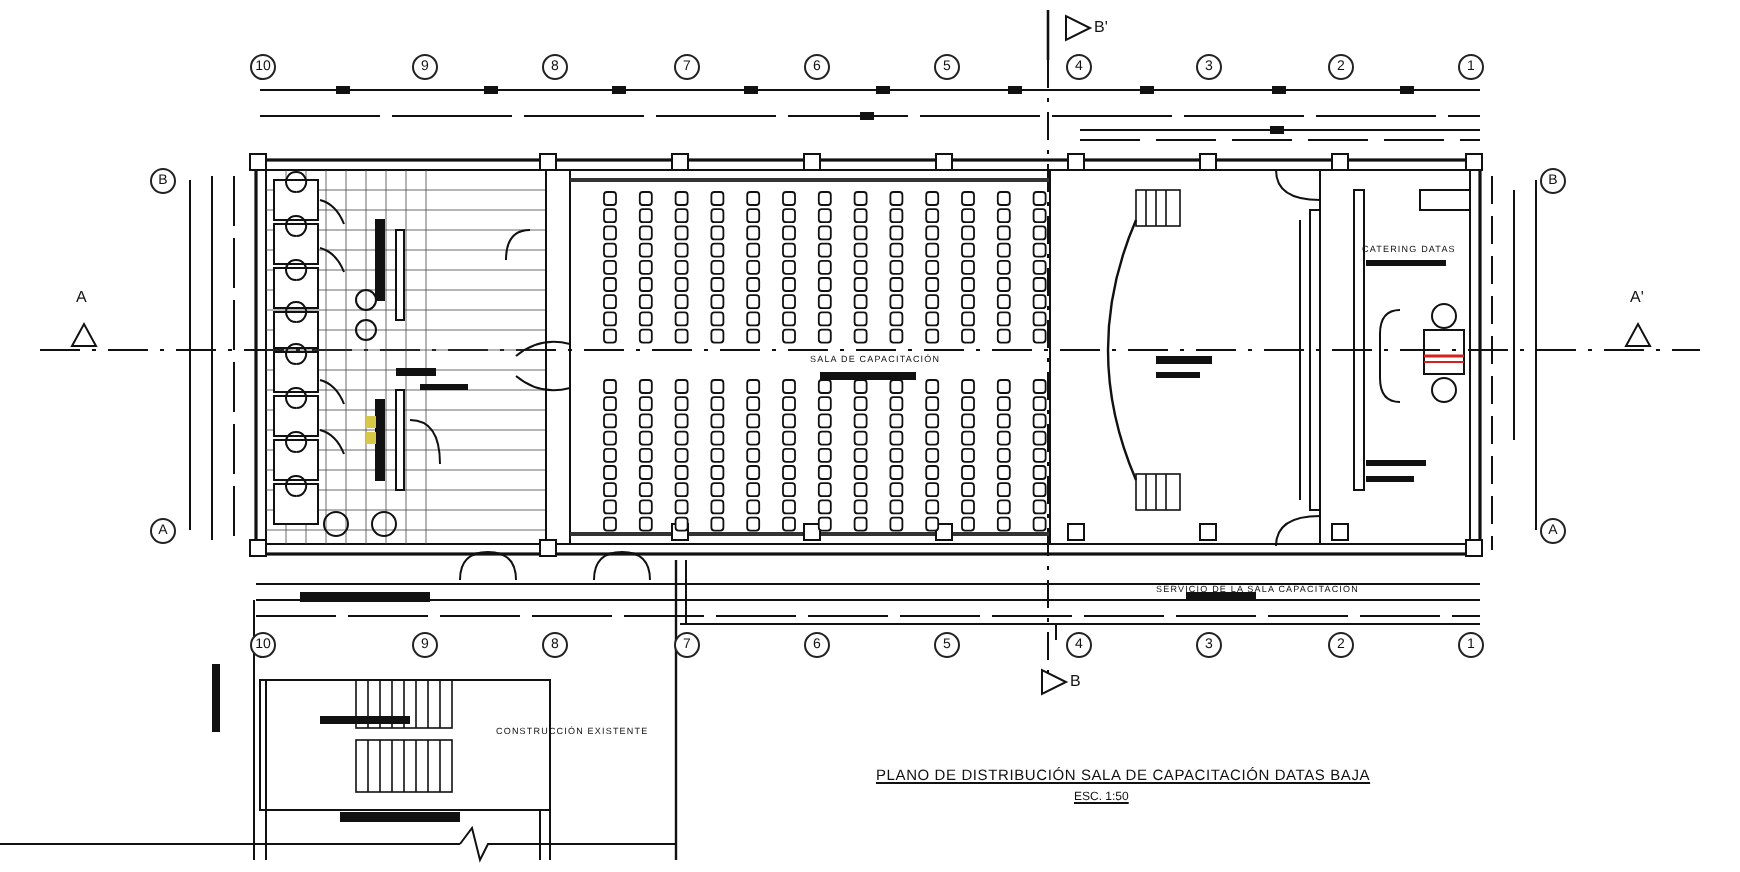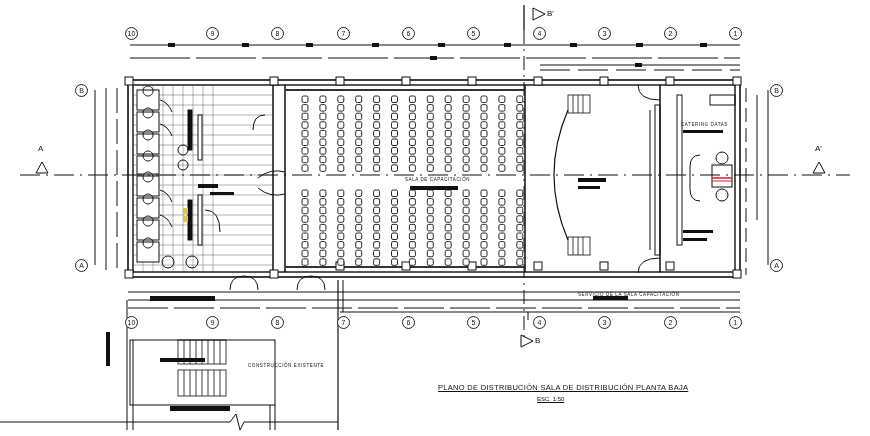--- a/index.html
+++ b/index.html
@@ -458,14 +458,14 @@
 <div class="lbl sec" style="left:38px;top:144px;">A</div>
 <div class="lbl sec" style="left:815px;top:144px;">A'</div>
 <div class="lbl sec" style="left:547px;top:9px;">B'</div>
 <div class="lbl sec" style="left:535px;top:336px;">B</div>
 
 <div class="lbl tiny" style="left:405px;top:177px;">SALA DE CAPACITACIÓN</div>
 <div class="lbl tiny" style="left:681px;top:122px;">CATERING DATAS</div>
 <div class="lbl tiny" style="left:248px;top:363px;">CONSTRUCCIÓN EXISTENTE</div>
 <div class="lbl tiny" style="left:578px;top:292px;">SERVICIO DE LA SALA CAPACITACIÓN</div>
 
-<div class="lbl title" style="left:438px;top:383px;">PLANO DE DISTRIBUCIÓN SALA DE DISTRIBUCIÓN PLANTA BAJA</div>
+<div class="lbl title" style="left:438px;top:383px;">PLANO DE DISTRIBUCIÓN SALA DE CAPACITACIÓN DATAS BAJA</div>
 <div class="lbl scale" style="left:537px;top:396px;">ESC. 1:50</div>
 
 </body></html>

